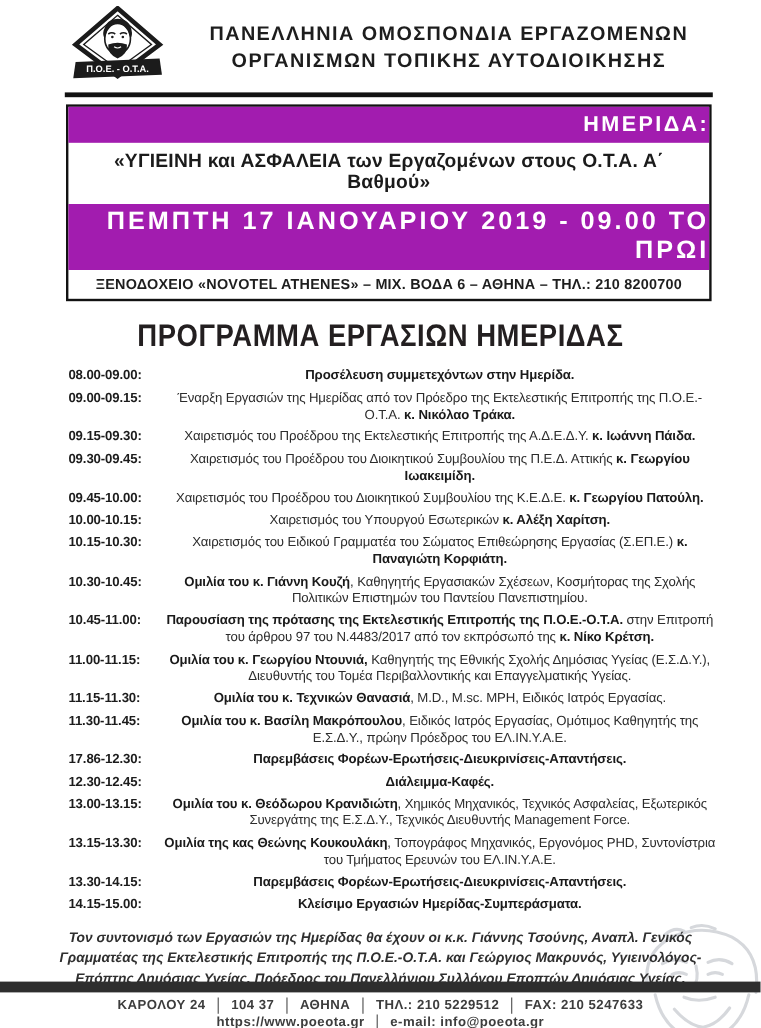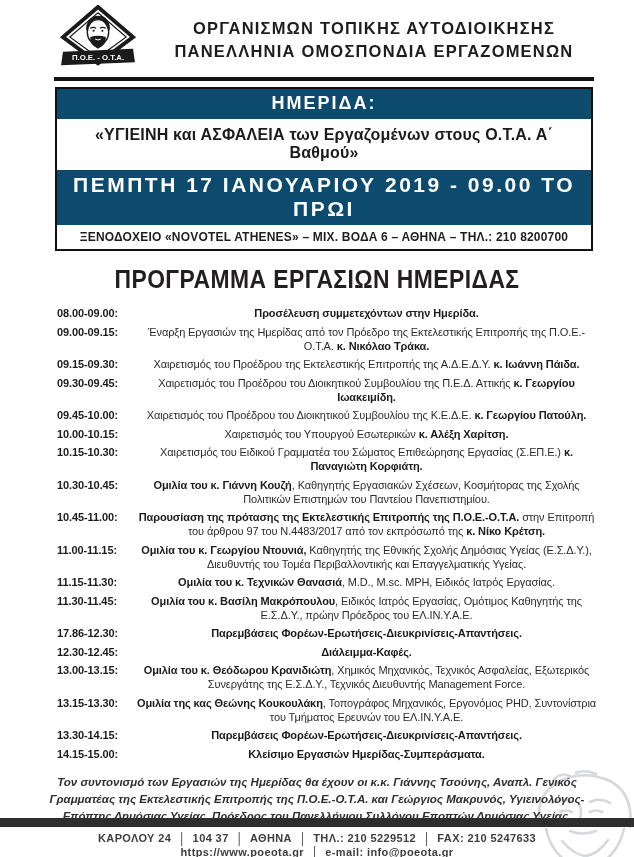--- a/index.html
+++ b/index.html
@@ -9,21 +9,21 @@
     font-family:"Liberation Sans","DejaVu Sans",sans-serif;
   }
   .content{position:relative;z-index:1;}
   
   .header{display:flex;align-items:center;gap:12px;margin:5px 40px 0 54px;}
   .logo-wrap{flex:none;width:88px;height:70px;text-align:right;}
   .org{flex:1;text-align:center;font-weight:bold;font-size:16.5px;letter-spacing:1.2px;line-height:1.4;color:#1d1d1d;}
   .rule{height:4px;background:#121212;margin:2px 40px 0 54px;}
   
   .banner{border:2px solid #121212;margin:6px 41px 0 55px;}
-  .bar{background:#0c4a6e;color:#fff;text-align:center;font-weight:bold;}
+  .bar{background:#a21caf;color:#fff;text-align:right;font-weight:bold;}
   .bar-label{font-size:18px;letter-spacing:2px;padding:4px 0 5px;}
   .title-row{font-weight:bold;font-size:16px;text-align:center;padding:7px 2px 8px;color:#1b1b1b;letter-spacing:0.2px;}
   .bar-date{font-size:21px;letter-spacing:2.5px;padding:3px 0 4px;}
   .venue-row{font-size:12px;font-weight:600;text-align:center;padding:5px 0 5px;letter-spacing:0.2px;color:#1e1e1e;}
   
   .prog-heading{text-align:center;font-weight:bold;font-size:26px;color:#231f20;margin:13px 0 11px;transform:scaleX(0.88);transform-origin:center;letter-spacing:0.5px;}
   .schedule{margin:0 36px 0 57px;font-size:11px;line-height:14px;color:#2c2c2c;letter-spacing:-0.1px;}
   .sched-row{display:flex;margin-bottom:4.5px;}
   .sched-row .time{flex:none;width:78px;font-weight:bold;color:#1c1c1c;}
   .sched-row .desc{flex:1;text-align:center;}
@@ -70,22 +70,22 @@
           <path d="M46 24 Q49 22 52 24" stroke="#1b1b1b" stroke-width="1.3" fill="none"></path>
           <circle cx="39.5" cy="26.5" r="1.1" fill="#1b1b1b"></circle>
           <circle cx="48.5" cy="26.5" r="1.1" fill="#1b1b1b"></circle>
           <path d="M36 33 Q44 30 52 33 Q53 41 44 45 Q35 41 36 33 Z" fill="#1b1b1b"></path>
           <path d="M41 35 Q44 37 47 35" stroke="#fff" stroke-width="1" fill="none"></path>
           <path d="M8 48 L80 45 L82 59 L6 62 Z" fill="#1b1b1b"></path>
           <text x="44" y="57" text-anchor="middle" font-size="8" font-weight="bold" fill="#ffffff">Π.Ο.Ε. - Ο.Τ.Α.</text>
         </svg>
       </div>
       <div class="org">
+        <div>ΠΑΝΕΛΛΗΝΙΑ ΟΜΟΣΠΟΝΔΙΑ ΕΡΓΑΖΟΜΕΝΩΝ</div>
         <div>ΟΡΓΑΝΙΣΜΩΝ ΤΟΠΙΚΗΣ ΑΥΤΟΔΙΟΙΚΗΣΗΣ</div>
-        <div>ΠΑΝΕΛΛΗΝΙΑ ΟΜΟΣΠΟΝΔΙΑ ΕΡΓΑΖΟΜΕΝΩΝ</div>
       </div>
     </div>
     <div class="rule"></div>
 
     <div class="banner">
       <div class="bar bar-label">ΗΜΕΡΙΔΑ:</div>
       <div class="title-row">«ΥΓΙΕΙΝΗ και ΑΣΦΑΛΕΙΑ των Εργαζομένων στους Ο.Τ.Α. Α΄ Βαθμού»</div>
       <div class="bar bar-date">ΠΕΜΠΤΗ 17 ΙΑΝΟΥΑΡΙΟΥ 2019 - 09.00 ΤΟ ΠΡΩΙ</div>
       <div class="venue-row">ΞΕΝΟΔΟΧΕΙΟ «NOVOTEL ATHENES» – ΜΙΧ. ΒΟΔΑ 6 – ΑΘΗΝΑ – ΤΗΛ.: 210 8200700</div>
     </div>

